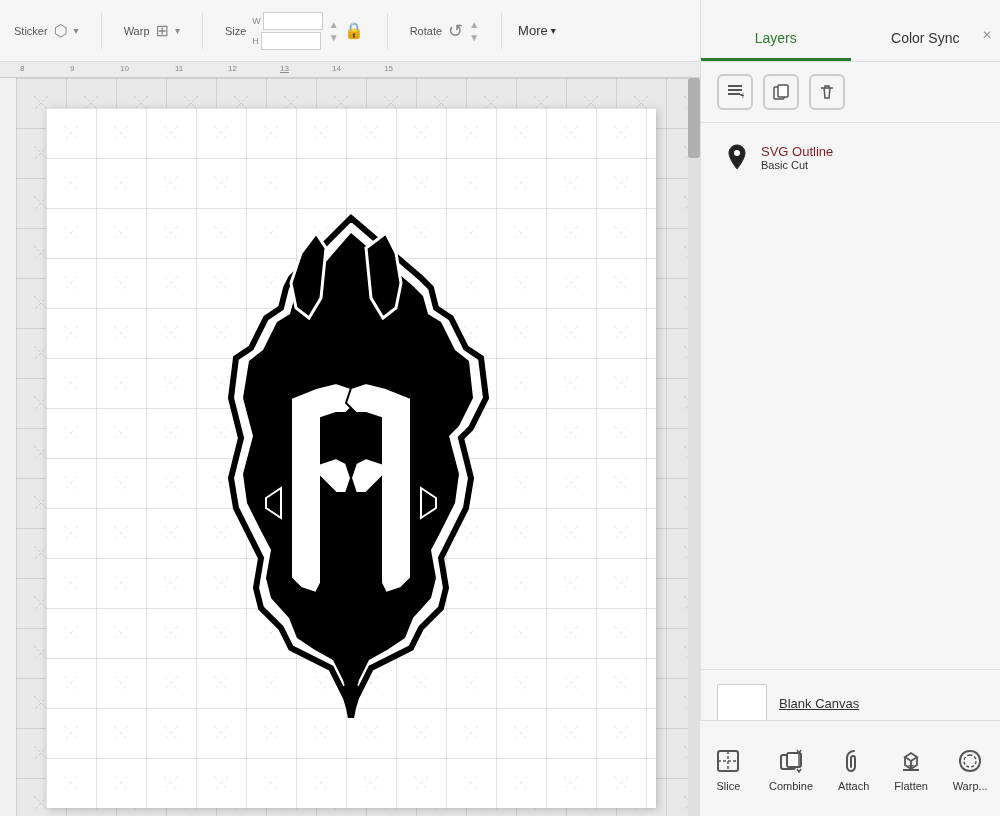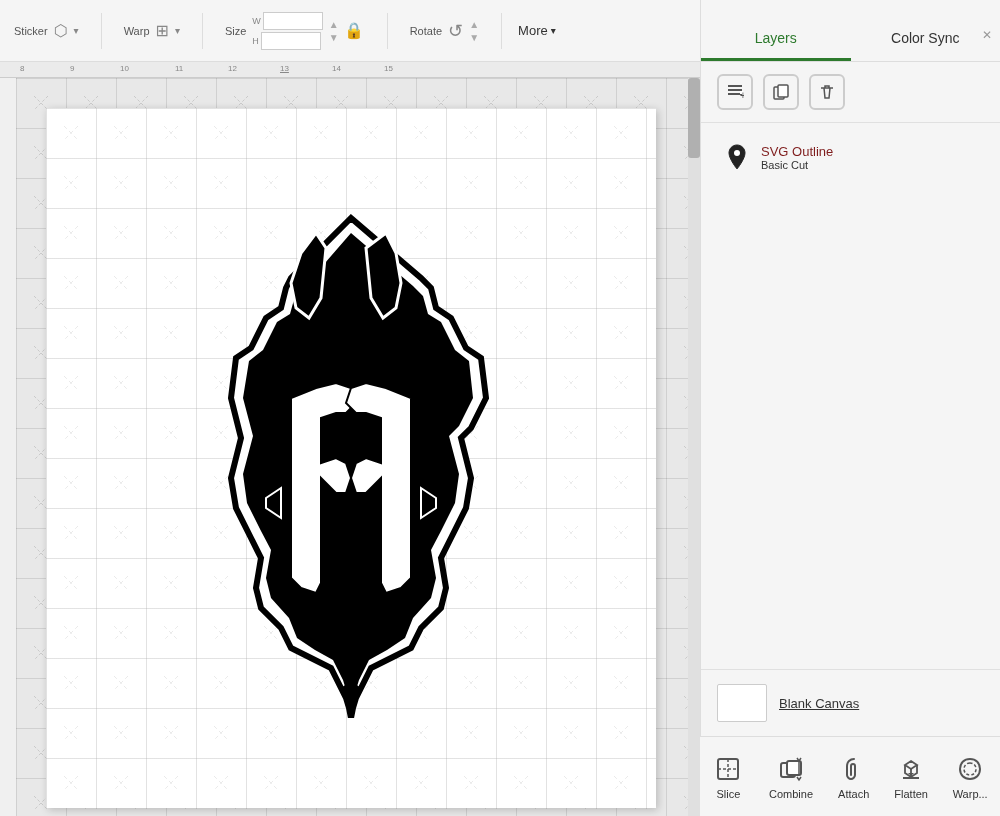--- a/index.html
+++ b/index.html
@@ -265,21 +265,21 @@
       color: #333;
       text-decoration: underline;
     }
 
     
     #bottom-tools {
       position: absolute;
       bottom: 0;
       right: 0;
       width: 300px;
-      height: 80px;
+      height: 96px;
       background: #f5f5f5;
       border-top: 1px solid #ddd;
       display: flex;
       align-items: center;
       justify-content: space-around;
       padding: 0 0;
     }
 
     .bottom-tool-btn {
       display: flex;

